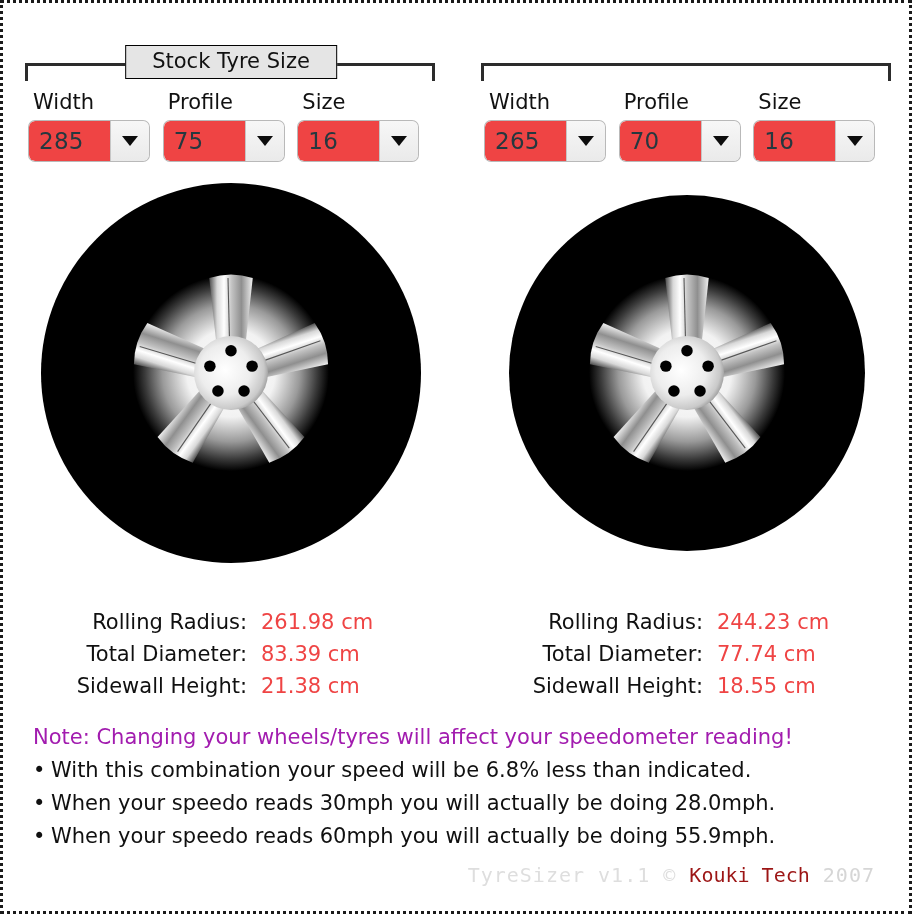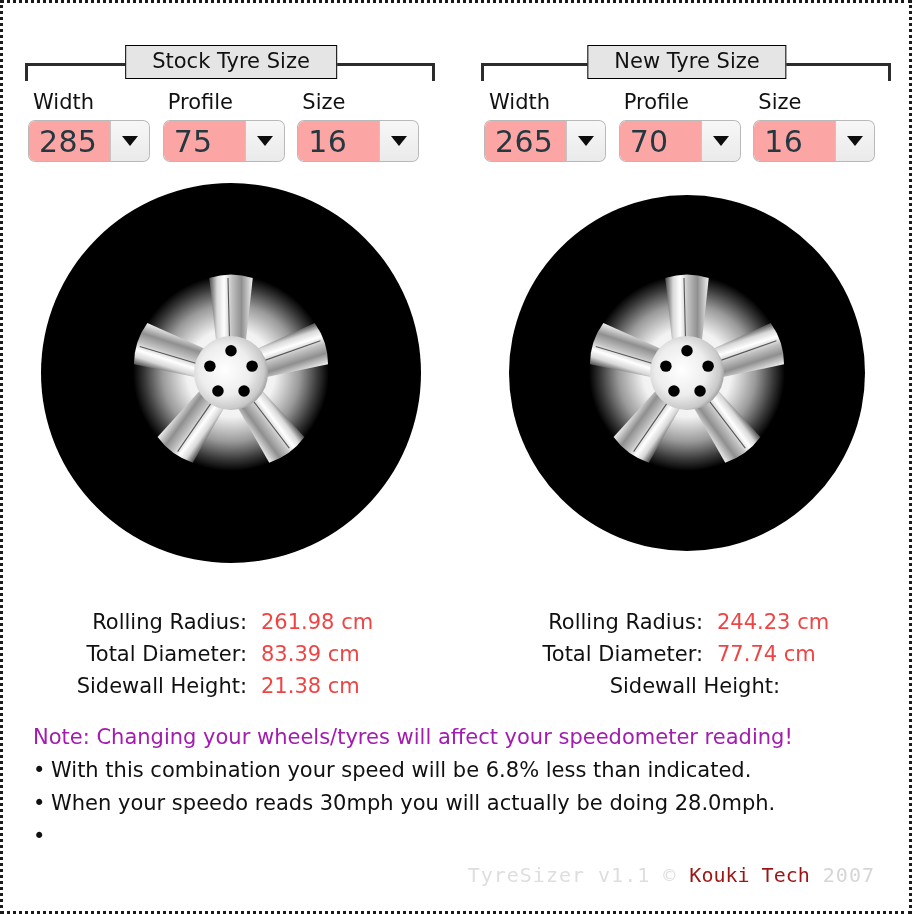--- a/index.html
+++ b/index.html
@@ -82,23 +82,23 @@
     border-radius: 6px;
     background: #f1f1f1;
     box-shadow: 0 0 0 1px #b9b9b9;
     overflow: hidden;
   }
   .select .val {
     flex: 1;
     display: flex;
     align-items: center;
     padding-left: 10px;
-    background: #fca5a5;
+    background: #ef4444;
     border-radius: 6px 0 0 6px;
-    font-size: 30px;
+    font-size: 23px;
     color: #25383f;
     letter-spacing: .3px;
     box-shadow: inset -1px 0 0 #c6c6c6;
   }
   .select .arrowbtn {
     width: 38px;
     display: flex;
     align-items: center;
     justify-content: center;
     background: linear-gradient(#f7f7f7, #eaeaea);
@@ -285,21 +285,20 @@
       </div>
       <div class="statrow">
         <div class="sl">Sidewall Height:</div>
         <div class="sv">21.38 cm</div>
       </div>
     </div>
   </div>
 
   <div class="panel right">
     <div class="bracket"></div>
-    <div class="grouptitle">New Tyre Size</div>
 
     <div class="fieldrow">
       <div class="field">
         <div class="lbl">Width</div>
         <div class="select">
           <div class="val">265</div>
           <div class="arrowbtn">
             <span class="caret"></span>
           </div>
         </div>
@@ -376,36 +375,38 @@
       <div class="statrow">
         <div class="sl">Rolling Radius:</div>
         <div class="sv">244.23 cm</div>
       </div>
       <div class="statrow">
         <div class="sl">Total Diameter:</div>
         <div class="sv">77.74 cm</div>
       </div>
       <div class="statrow">
         <div class="sl">Sidewall Height:</div>
+        <div class="sv">18.55 cm</div>
       </div>
     </div>
   </div>
 
   <div class="notes">
     <div class="note-head">Note: Changing your wheels/tyres will affect your speedometer reading!</div>
     <div class="bullet">
       <span class="dot">•</span>
       <span>With this combination your speed will be 6.8% less than indicated.</span>
     </div>
     <div class="bullet">
       <span class="dot">•</span>
       <span>When your speedo reads 30mph you will actually be doing 28.0mph.</span>
     </div>
     <div class="bullet">
       <span class="dot">•</span>
+      <span>When your speedo reads 60mph you will actually be doing 55.9mph.</span>
     </div>
   </div>
 
   <div class="footer">
     <span class="dim">TyreSizer v1.1 ©</span>
     <span class="brand">Kouki Tech</span>
     <span class="yr">2007</span>
   </div>
 
 </div>

